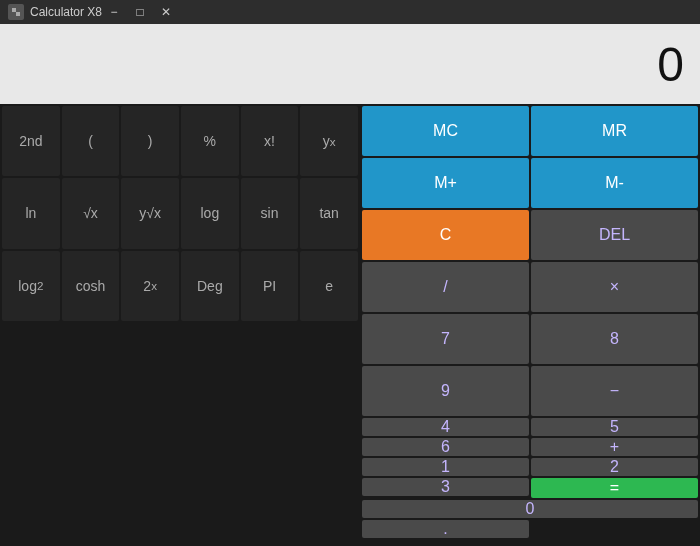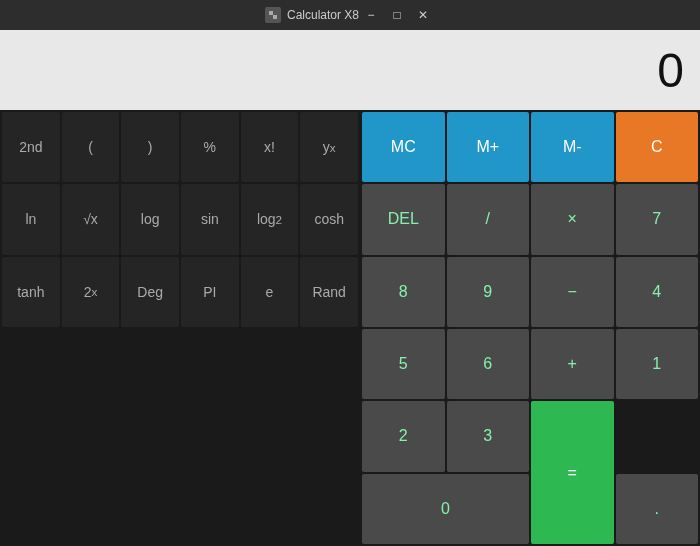--- a/index.html
+++ b/index.html
@@ -4,26 +4,26 @@
   <style>
     * { margin: 0; padding: 0; box-sizing: border-box; }
     body {
       width: 700px;
       height: 546px;
       background: #1a1a1a;
       font-family: 'Segoe UI', Arial, sans-serif;
       overflow: hidden;
     }
     .title-bar {
-      height: 30px;
+      height: 24px;
       background: #2d2d2d;
       display: flex;
       align-items: center;
       padding: 0 8px;
-      justify-content: center;
+      justify-content: flex-start;
     }
     .title-bar-left {
       display: flex;
       align-items: center;
       gap: 6px;
     }
     .title-bar-icon {
       width: 16px;
       height: 16px;
       background: #555;
@@ -78,21 +78,21 @@
       display: grid;
       grid-template-columns: repeat(6, 1fr);
       grid-template-rows: repeat(6, 1fr);
       gap: 2px;
       padding: 2px;
     }
 
     .right-panel {
       flex: 1;
       display: grid;
-      grid-template-columns: repeat(4, 1fr);
+      grid-template-columns: repeat(2, 1fr);
       grid-template-rows: repeat(6, 1fr);
       gap: 2px;
       padding: 2px;
     }
 
     .btn {
       background: #3a3a3a;
       color: #ffffff;
       border: none;
       border-radius: 2px;
@@ -117,21 +117,21 @@
       color: #ffffff;
     }
 
     .btn-orange {
       background: #e87825;
       color: #ffffff;
     }
 
     .btn-mid {
       background: #4a4a4a;
-      color: #86efac;
+      color: #c4b5fd;
       text-align: right;
     }
 
     .btn-green {
       background: #2db851;
       color: #ffffff;
     }
 
     .btn-equals {
       grid-row: span 2;
@@ -171,37 +171,38 @@
     <button class="btn btn-dark">2nd</button>
     <button class="btn btn-dark">(</button>
     <button class="btn btn-dark">)</button>
     <button class="btn btn-dark">%</button>
 
     <button class="btn btn-dark">x!</button>
     <button class="btn btn-dark">y<sup>x</sup></button>
     <button class="btn btn-dark">ln</button>
 
     <button class="btn btn-dark">√x</button>
+    <button class="btn btn-dark">y√x</button>
     <button class="btn btn-dark">log</button>
 
     <button class="btn btn-dark">sin</button>
+    <button class="btn btn-dark">tan</button>
     <button class="btn btn-dark">log<sub>2</sub></button>
 
     <button class="btn btn-dark">cosh</button>
-    <button class="btn btn-dark">tanh</button>
     <button class="btn btn-dark">2<sup>x</sup></button>
 
     <button class="btn btn-dark">Deg</button>
     <button class="btn btn-dark">PI</button>
     <button class="btn btn-dark">e</button>
-    <button class="btn btn-dark">Rand</button>
   </div>
 
   <div class="right-panel">
     <button class="btn btn-blue">MC</button>
+    <button class="btn btn-blue">MR</button>
     <button class="btn btn-blue">M+</button>
     <button class="btn btn-blue">M-</button>
 
     <button class="btn btn-orange">C</button>
     <button class="btn btn-mid">DEL</button>
     <button class="btn btn-mid">/</button>
     <button class="btn btn-mid">×</button>
 
     <button class="btn btn-mid">7</button>
     <button class="btn btn-mid">8</button>

